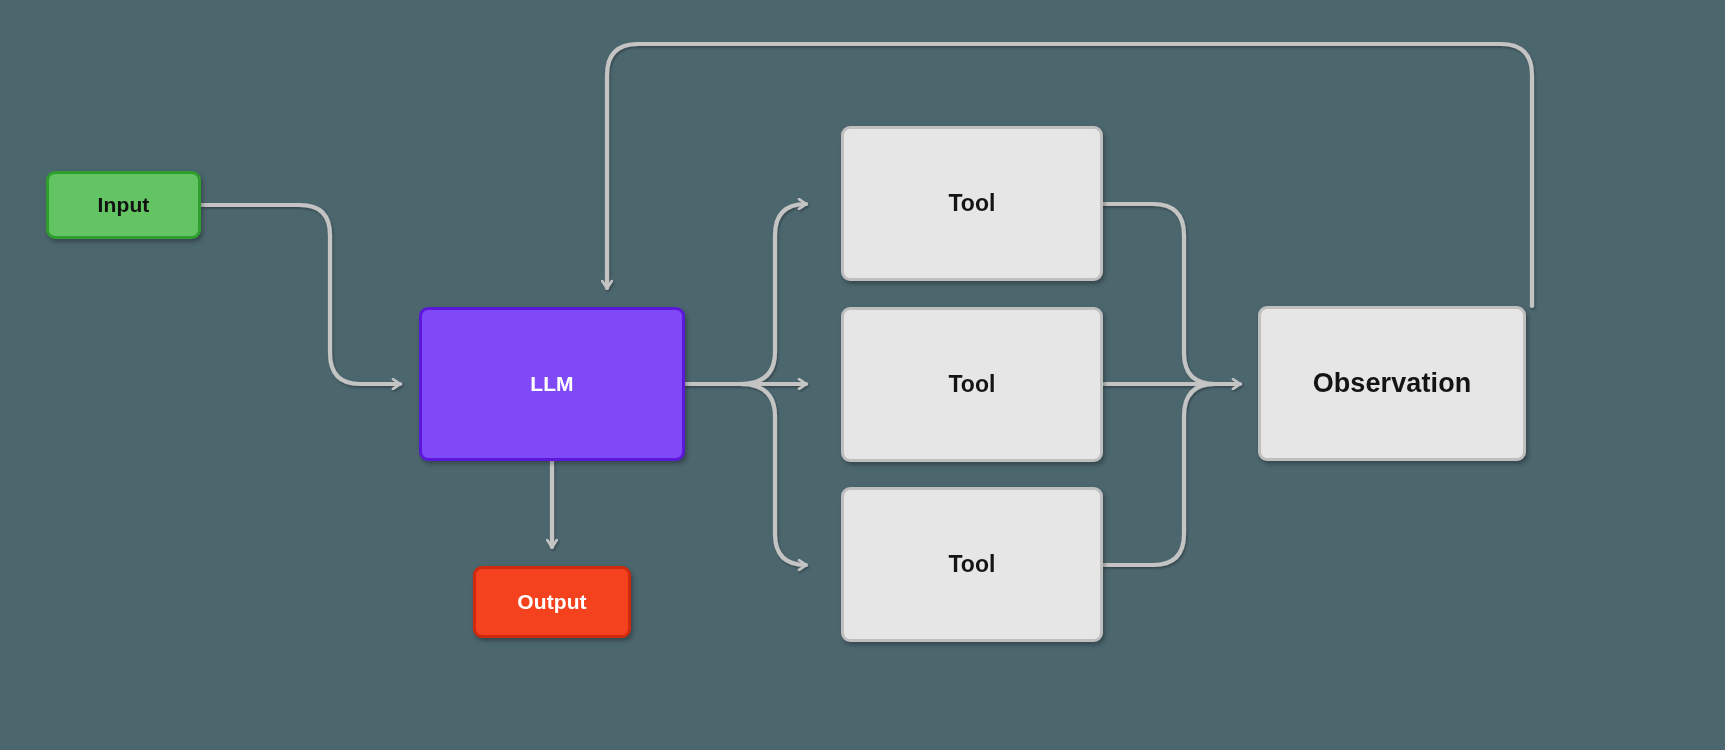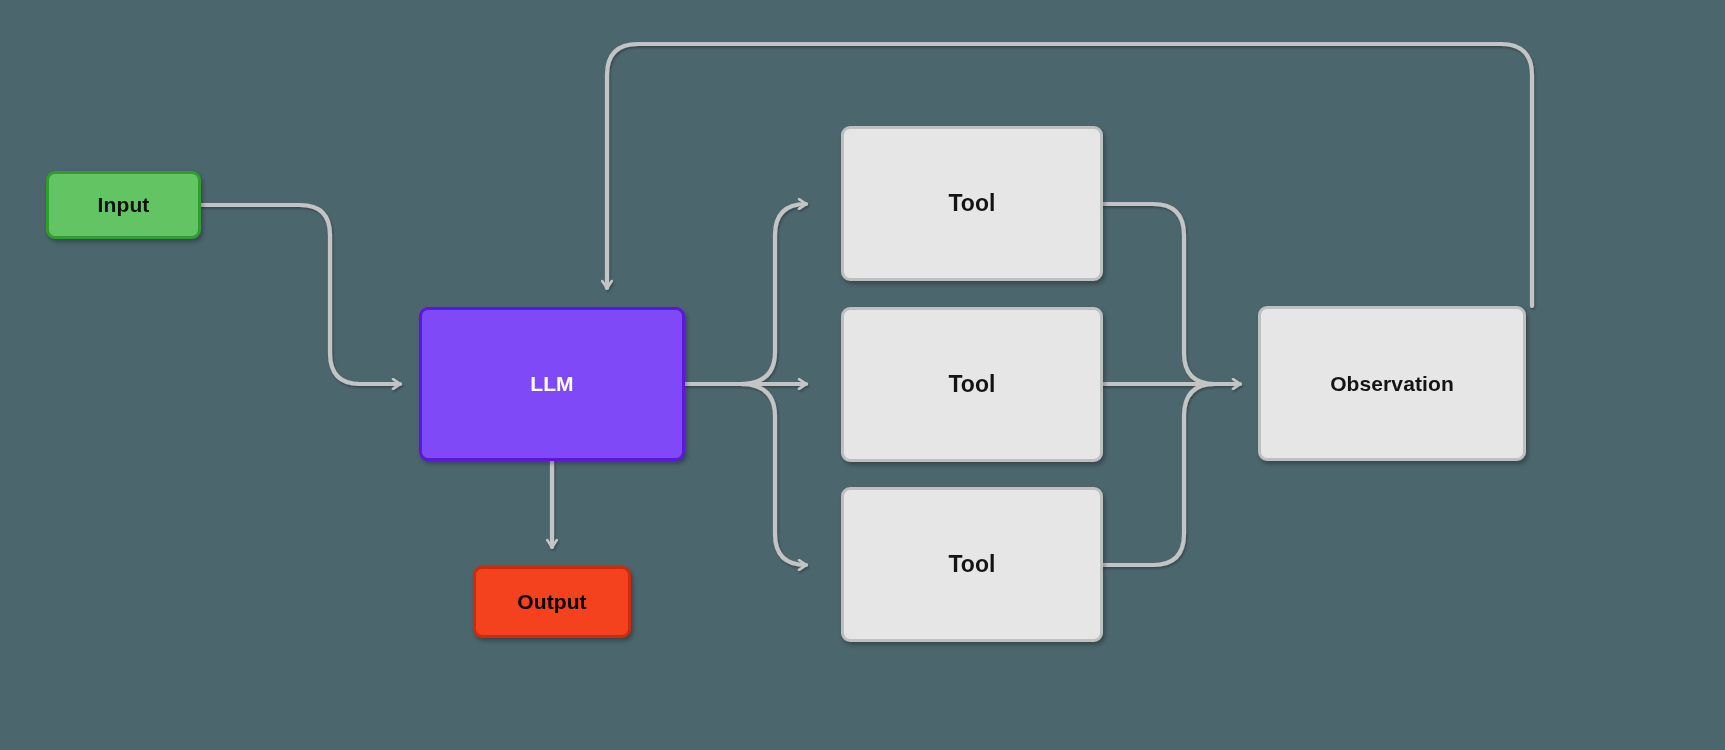--- a/index.html
+++ b/index.html
@@ -63,21 +63,21 @@
     font-size: 21px;
     align-items: center;
   }
   .node-output {
     left: 473px;
     top: 566px;
     width: 158px;
     height: 72px;
     background: #f4411e;
     border-color: #cf2a0d;
-    color: #000000;
+    color: #ffffff;
     font-size: 21px;
   }
   .node-tool {
     left: 841px;
     width: 262px;
     height: 155px;
     background: #e6e6e6;
     border-color: #bfbfbf;
     color: #141414;
     font-size: 23px;
@@ -86,21 +86,21 @@
   .node-tool-2 { top: 307px; }
   .node-tool-3 { top: 487px; }
   .node-observation {
     left: 1258px;
     top: 306px;
     width: 268px;
     height: 155px;
     background: #e6e6e6;
     border-color: #bfbfbf;
     color: #141414;
-    font-size: 21px;
+    font-size: 27px;
     font-weight: bold;
   }
   .node-label {
     pointer-events: none;
   }
 </style>
 </head>
 <body>
 
 <div id="canvas">

